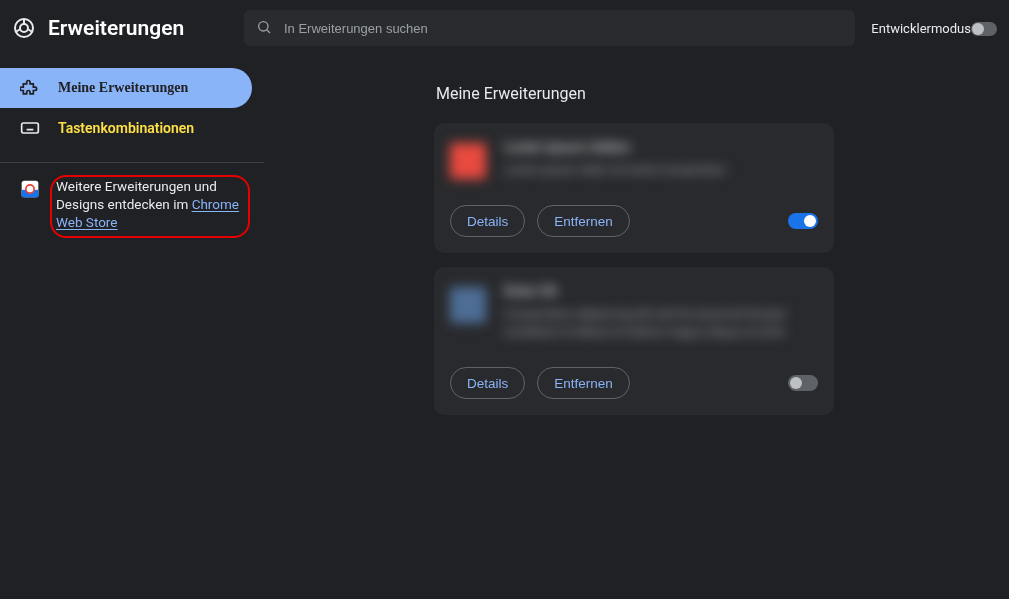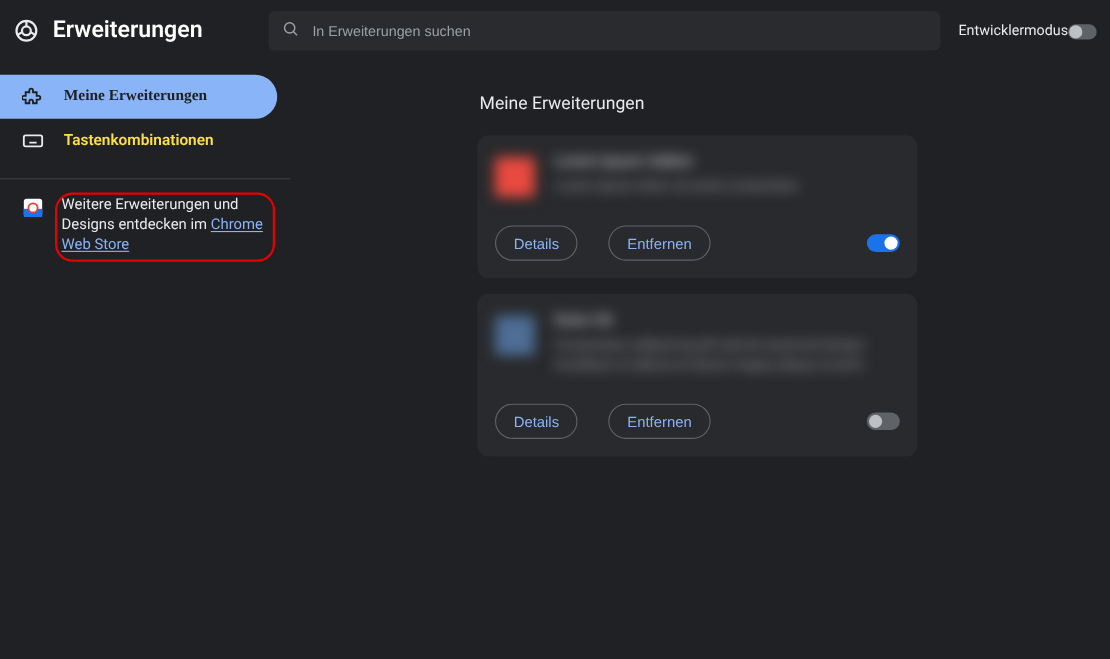--- a/index.html
+++ b/index.html
@@ -187,21 +187,21 @@
   }
   .ext-desc {
     font-size: 12.5px; color: #9aa0a6;
     line-height: 1.45;
   }
   .blur { filter: blur(6px); user-select: none; }
   .card-bottom {
     margin-top: 26px;
     display: flex;
     align-items: center;
-    gap: 28px;
+    gap: 12px;
   }
   .pill-btn {
     height: 32px;
     padding: 0 16px;
     border-radius: 16px;
     border: 1px solid #5f6368;
     background: transparent;
     color: #8ab4f8;
     font-size: 13.5px;
     cursor: pointer;

